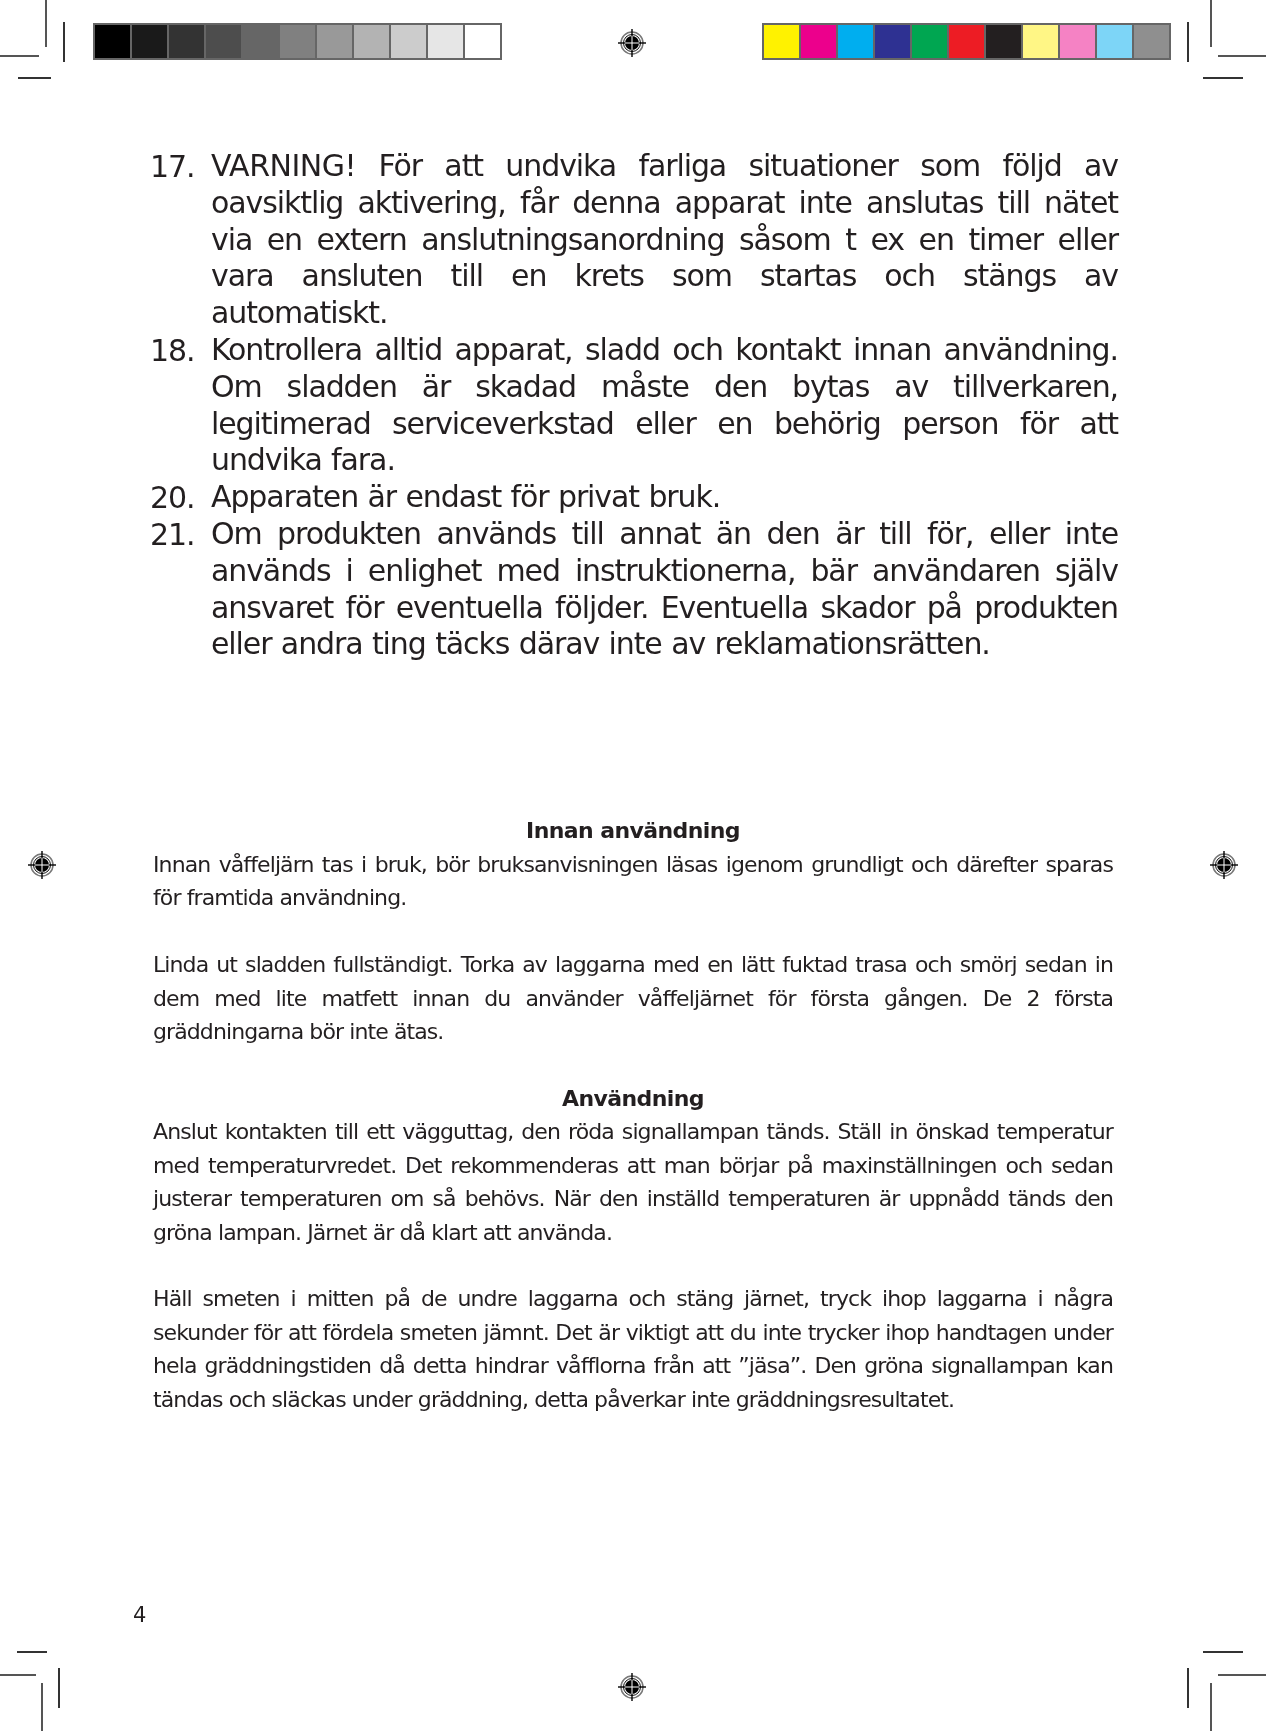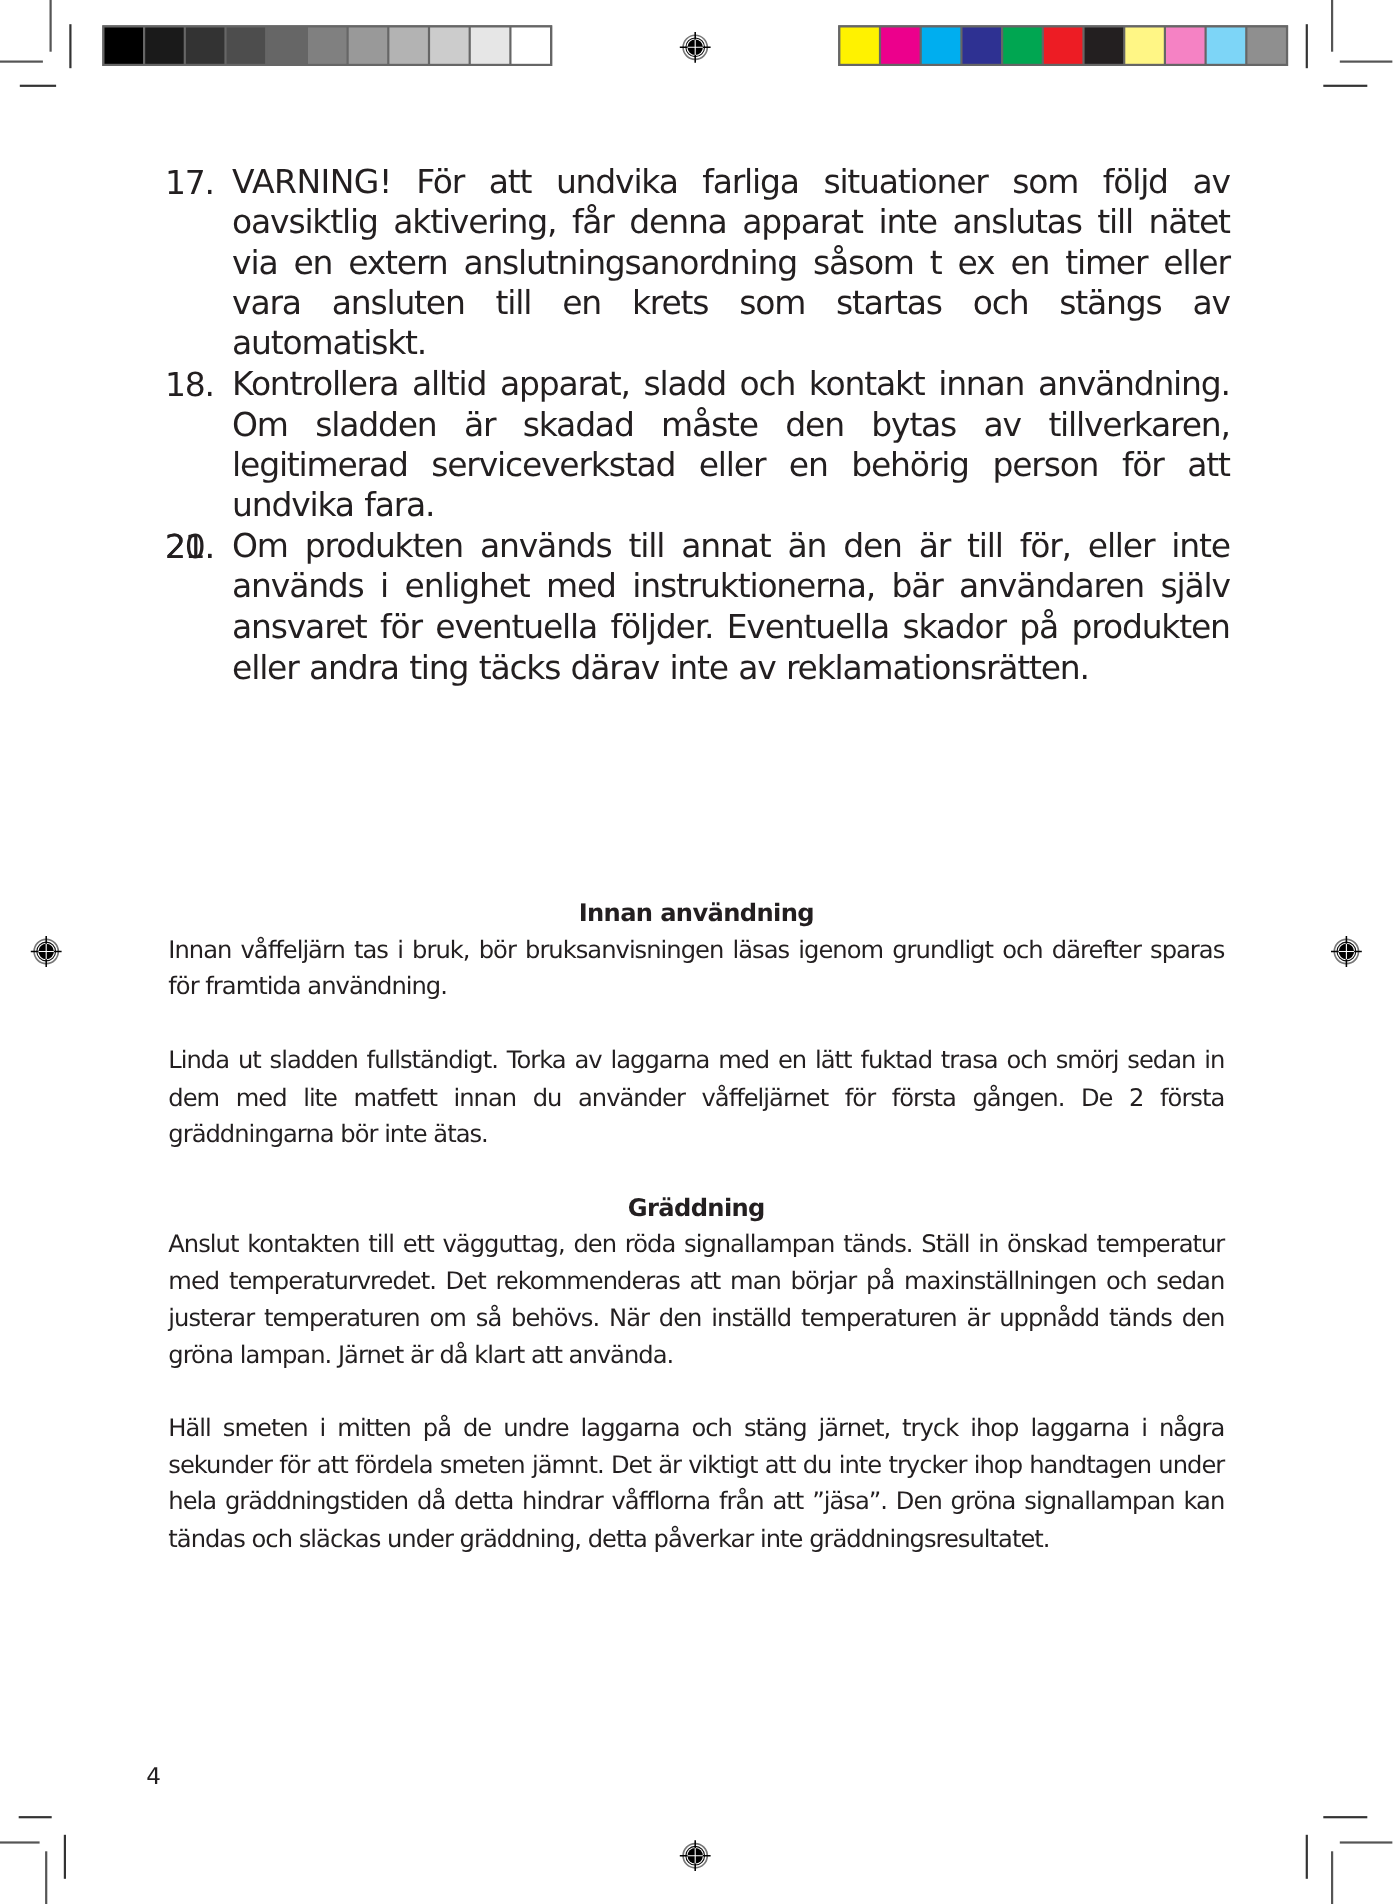--- a/index.html
+++ b/index.html
@@ -202,35 +202,35 @@
 </svg>
 
 <ol class="numlist">
   <li>
     <span class="num">17.</span><span class="warn">VARNING!</span><span> För att undvika farliga situationer som följd av oavsiktlig aktivering, får denna apparat inte anslutas till nä­tet via en extern anslutningsanordning såsom t ex en timer eller vara ansluten till en krets som startas och stängs av automatiskt.</span>
   </li>
   <li>
     <span class="num">18.</span><span>Kontrollera alltid apparat, sladd och kontakt innan använd­ning. Om sladden är skadad måste den bytas av tillverkaren, legitimerad serviceverkstad eller en behörig person för att undvika fara.</span>
   </li>
   <li>
-    <span class="num">20.</span>
+    <span class="num">20.</span><span>Apparaten är endast för privat bruk.</span>
   </li>
   <li>
     <span class="num">21.</span><span>Om produkten används till annat än den är till för, eller inte används i enlighet med instruktionerna, bär användaren själv ansvaret för eventuella följder. Eventuella skador på produk­ten eller andra ting täcks därav inte av reklamationsrätten.</span>
   </li>
 </ol>
 
 <div class="sections">
   <div class="section">
     <h3>Innan användning</h3>
     <p>Innan våffeljärn tas i bruk, bör bruksanvisningen läsas igenom grundligt och därefter sparas för framtida användning.</p>
     <p>Linda ut sladden fullständigt. Torka av laggarna med en lätt fuktad trasa och smörj sedan in dem med lite matfett innan du använder våffeljärnet för första gången. De 2 första gräddningarna bör inte ätas.</p>
   </div>
   <div class="section">
-    <h3>Gräddning</h3>
+    <h3>Användning</h3>
     <p>Anslut kontakten till ett vägguttag, den röda signallampan tänds. Ställ in önskad temperatur med temperaturvredet. Det rekommenderas att man börjar på maxinställningen och sedan justerar temperaturen om så behövs. När den inställd temperaturen är uppnådd tänds den gröna lampan. Järnet är då klart att använda.</p>
   </div>
   <div class="section">
     <p>Häll smeten i mitten på de undre laggarna och stäng järnet, tryck ihop laggarna i några sekunder för att fördela smeten jämnt. Det är viktigt att du inte trycker ihop handtagen under hela gräddningstiden då detta hindrar våfflorna från att ”jäsa”. Den gröna signallampan kan tändas och släckas under gräddning, detta påverkar inte gräddningsresultatet.</p>
   </div>
 </div>
 
 <div class="pagenum">4</div>
 
 </body></html>

